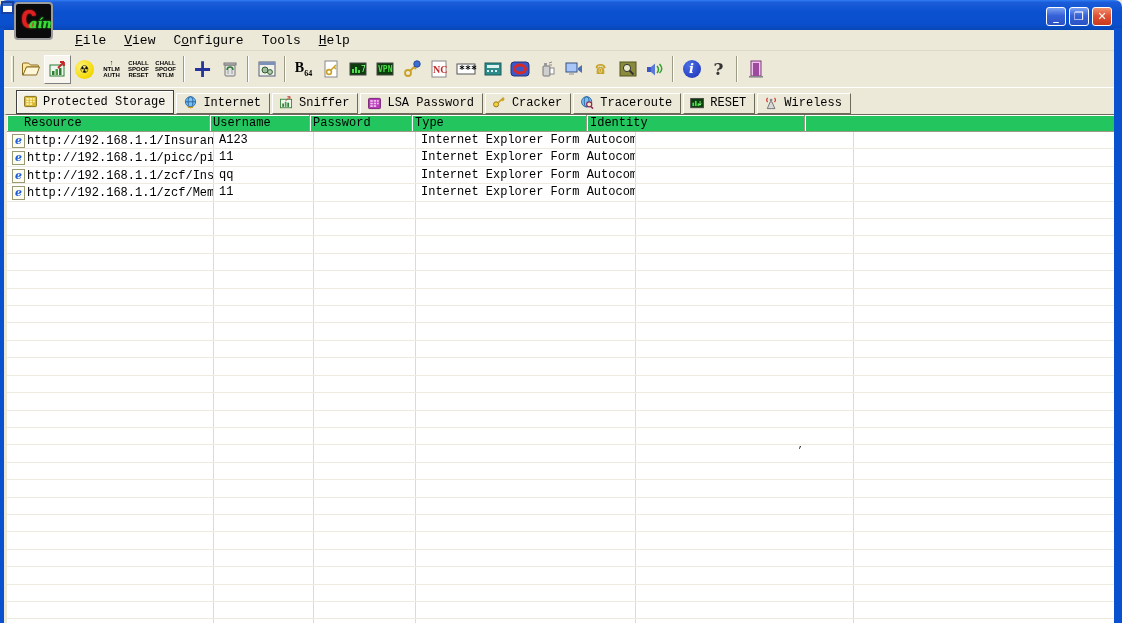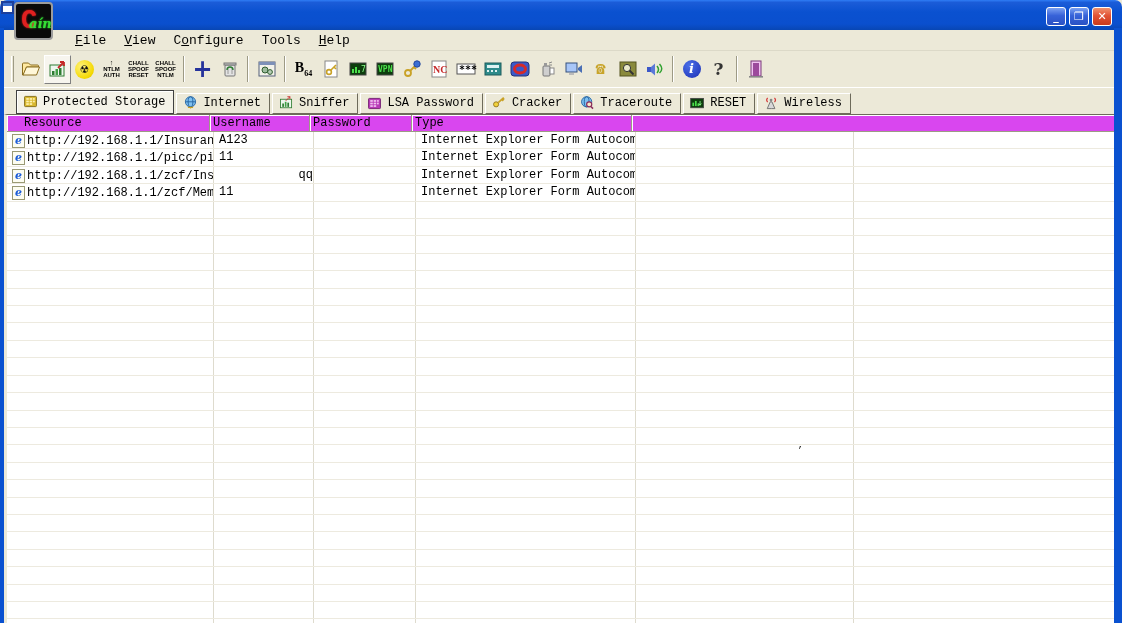--- a/index.html
+++ b/index.html
@@ -77,21 +77,21 @@
     padding:1px 8px 2px 5px; font-size:12px; cursor:pointer; background:#ECE9D8;
     border:1px solid; border-color:#fff #6d6a5a #6d6a5a #fff; margin-right:2px; flex:none; }
   .tab.active { height:24px; background:#F4F2E8; border-color:#404040;
     box-shadow:inset 1px 1px 0 #fff; font-weight:normal; }
   .tab .tic { width:17px; height:17px; display:inline-flex; align-items:center; justify-content:center; }
 
   
   .client { position:absolute; top:114px; left:4px; right:8px; bottom:0; background:#fff;
     border-top:1px solid #6d6a5a; border-left:3px solid #ECE9D8; overflow:hidden; }
   .hdr-row { display:flex; height:17px; position:relative; z-index:3; }
-  .hdr-cell { background:#d946ef; font-size:12px; color:#000; padding:1px 0 0 3px;
+  .hdr-cell { background:#22c55e; font-size:12px; color:#000; padding:1px 0 0 3px;
     border-right:1px solid #9d9a85; border-bottom:1px solid #9d9a85;
     box-shadow:inset 1px 1px 0 #fff; white-space:nowrap; overflow:hidden; flex:none; }
   .hdr-cell.first { padding-left:17px; }
   .hdr-cell.fill { flex:1; border-right:none; }
   .grid-row { display:flex; height:17.42px; border-bottom:1px solid #edeadf;
     font-size:12px; color:#000; position:relative; z-index:2; background:transparent; }
   .cell { flex:none; white-space:nowrap; overflow:hidden; padding-top:1px; }
   .cell.c-res { display:flex; align-items:center; padding-left:2px; }
   .cell.pad { padding-left:6px; }
   .ie-icon { display:inline-block; width:13px; height:14px; margin-right:2px; flex:none;
@@ -400,21 +400,22 @@
         </span>
         <span>Wireless</span>
       </div>
     </div>
 
   <div class="client" id="client">
     <div class="hdr-row" id="hdr-row">
         <div class="hdr-cell first" style="width: 203px;">Resource</div>
         <div class="hdr-cell" style="width: 100px;">Username</div>
         <div class="hdr-cell" style="width: 102px;">Password</div>
-        <div class="hdr-cell" style="width: 220px;">Type</div>
+        <div class="hdr-cell" style="width: 175px;">Type</div>
+        <div class="hdr-cell" style="width: 218px;">Identity</div>
         <div class="hdr-cell fill"></div>
       </div>
     <div id="rows-box">
         <div class="grid-row" style="padding-left: 3px;">
           <div class="cell c-res" style="width: 203px;">
             <span class="ie-icon">e</span>
             <span>http://192.168.1.1/Insuranc...</span>
           </div>
           <div class="cell pad" style="width: 100px;">A123</div>
           <div class="cell pad" style="width: 102px;"></div>
@@ -429,21 +430,21 @@
           <div class="cell pad" style="width: 100px;">11</div>
           <div class="cell pad" style="width: 102px;"></div>
           <div class="cell pad" style="width: 220px;">Internet Explorer Form Autocomp...</div>
           <div class="cell pad" style="width: 218px;"></div>
         </div>
         <div class="grid-row" style="padding-left: 3px;">
           <div class="cell c-res" style="width: 203px;">
             <span class="ie-icon">e</span>
             <span>http://192.168.1.1/zcf/Insu...</span>
           </div>
-          <div class="cell pad" style="width: 100px; text-align: right;">qq</div>
+          <div class="cell pad" style="width: 100px;">qq</div>
           <div class="cell pad" style="width: 102px;"></div>
           <div class="cell pad" style="width: 220px;">Internet Explorer Form Autocomp...</div>
           <div class="cell pad" style="width: 218px;"></div>
         </div>
         <div class="grid-row" style="padding-left: 3px;">
           <div class="cell c-res" style="width: 203px;">
             <span class="ie-icon">e</span>
             <span>http://192.168.1.1/zcf/Memb...</span>
           </div>
           <div class="cell pad" style="width: 100px;">11</div>

